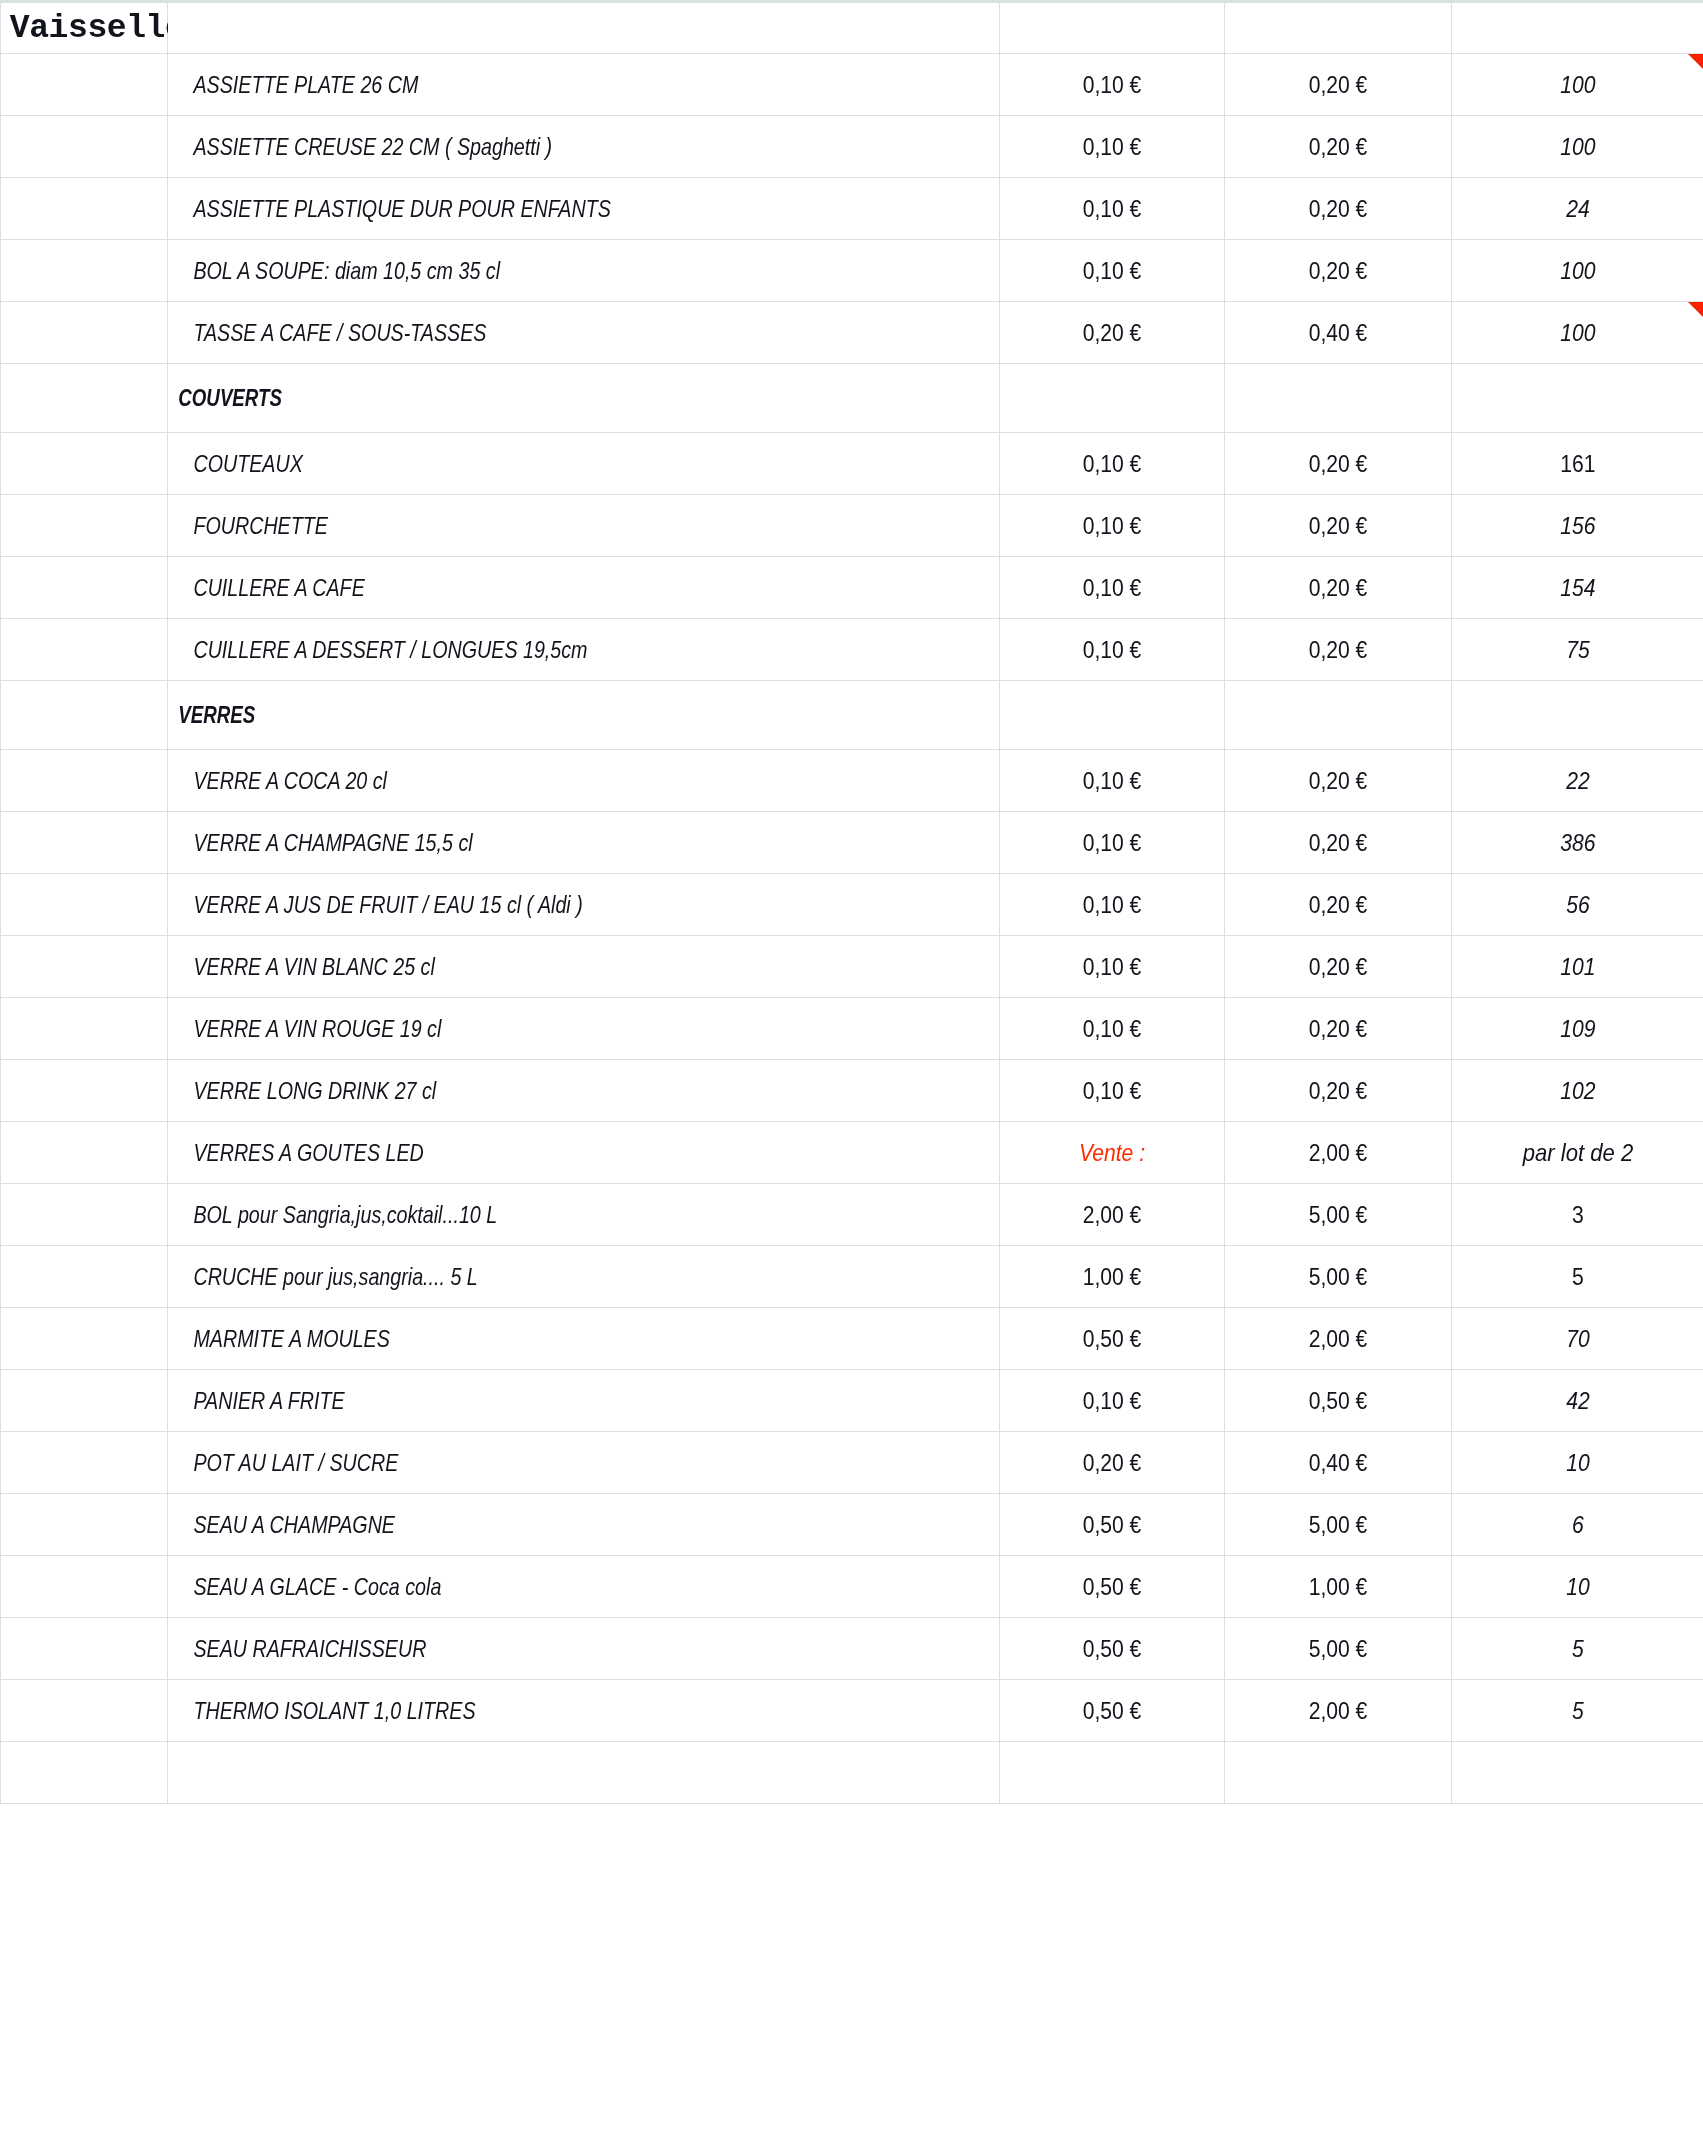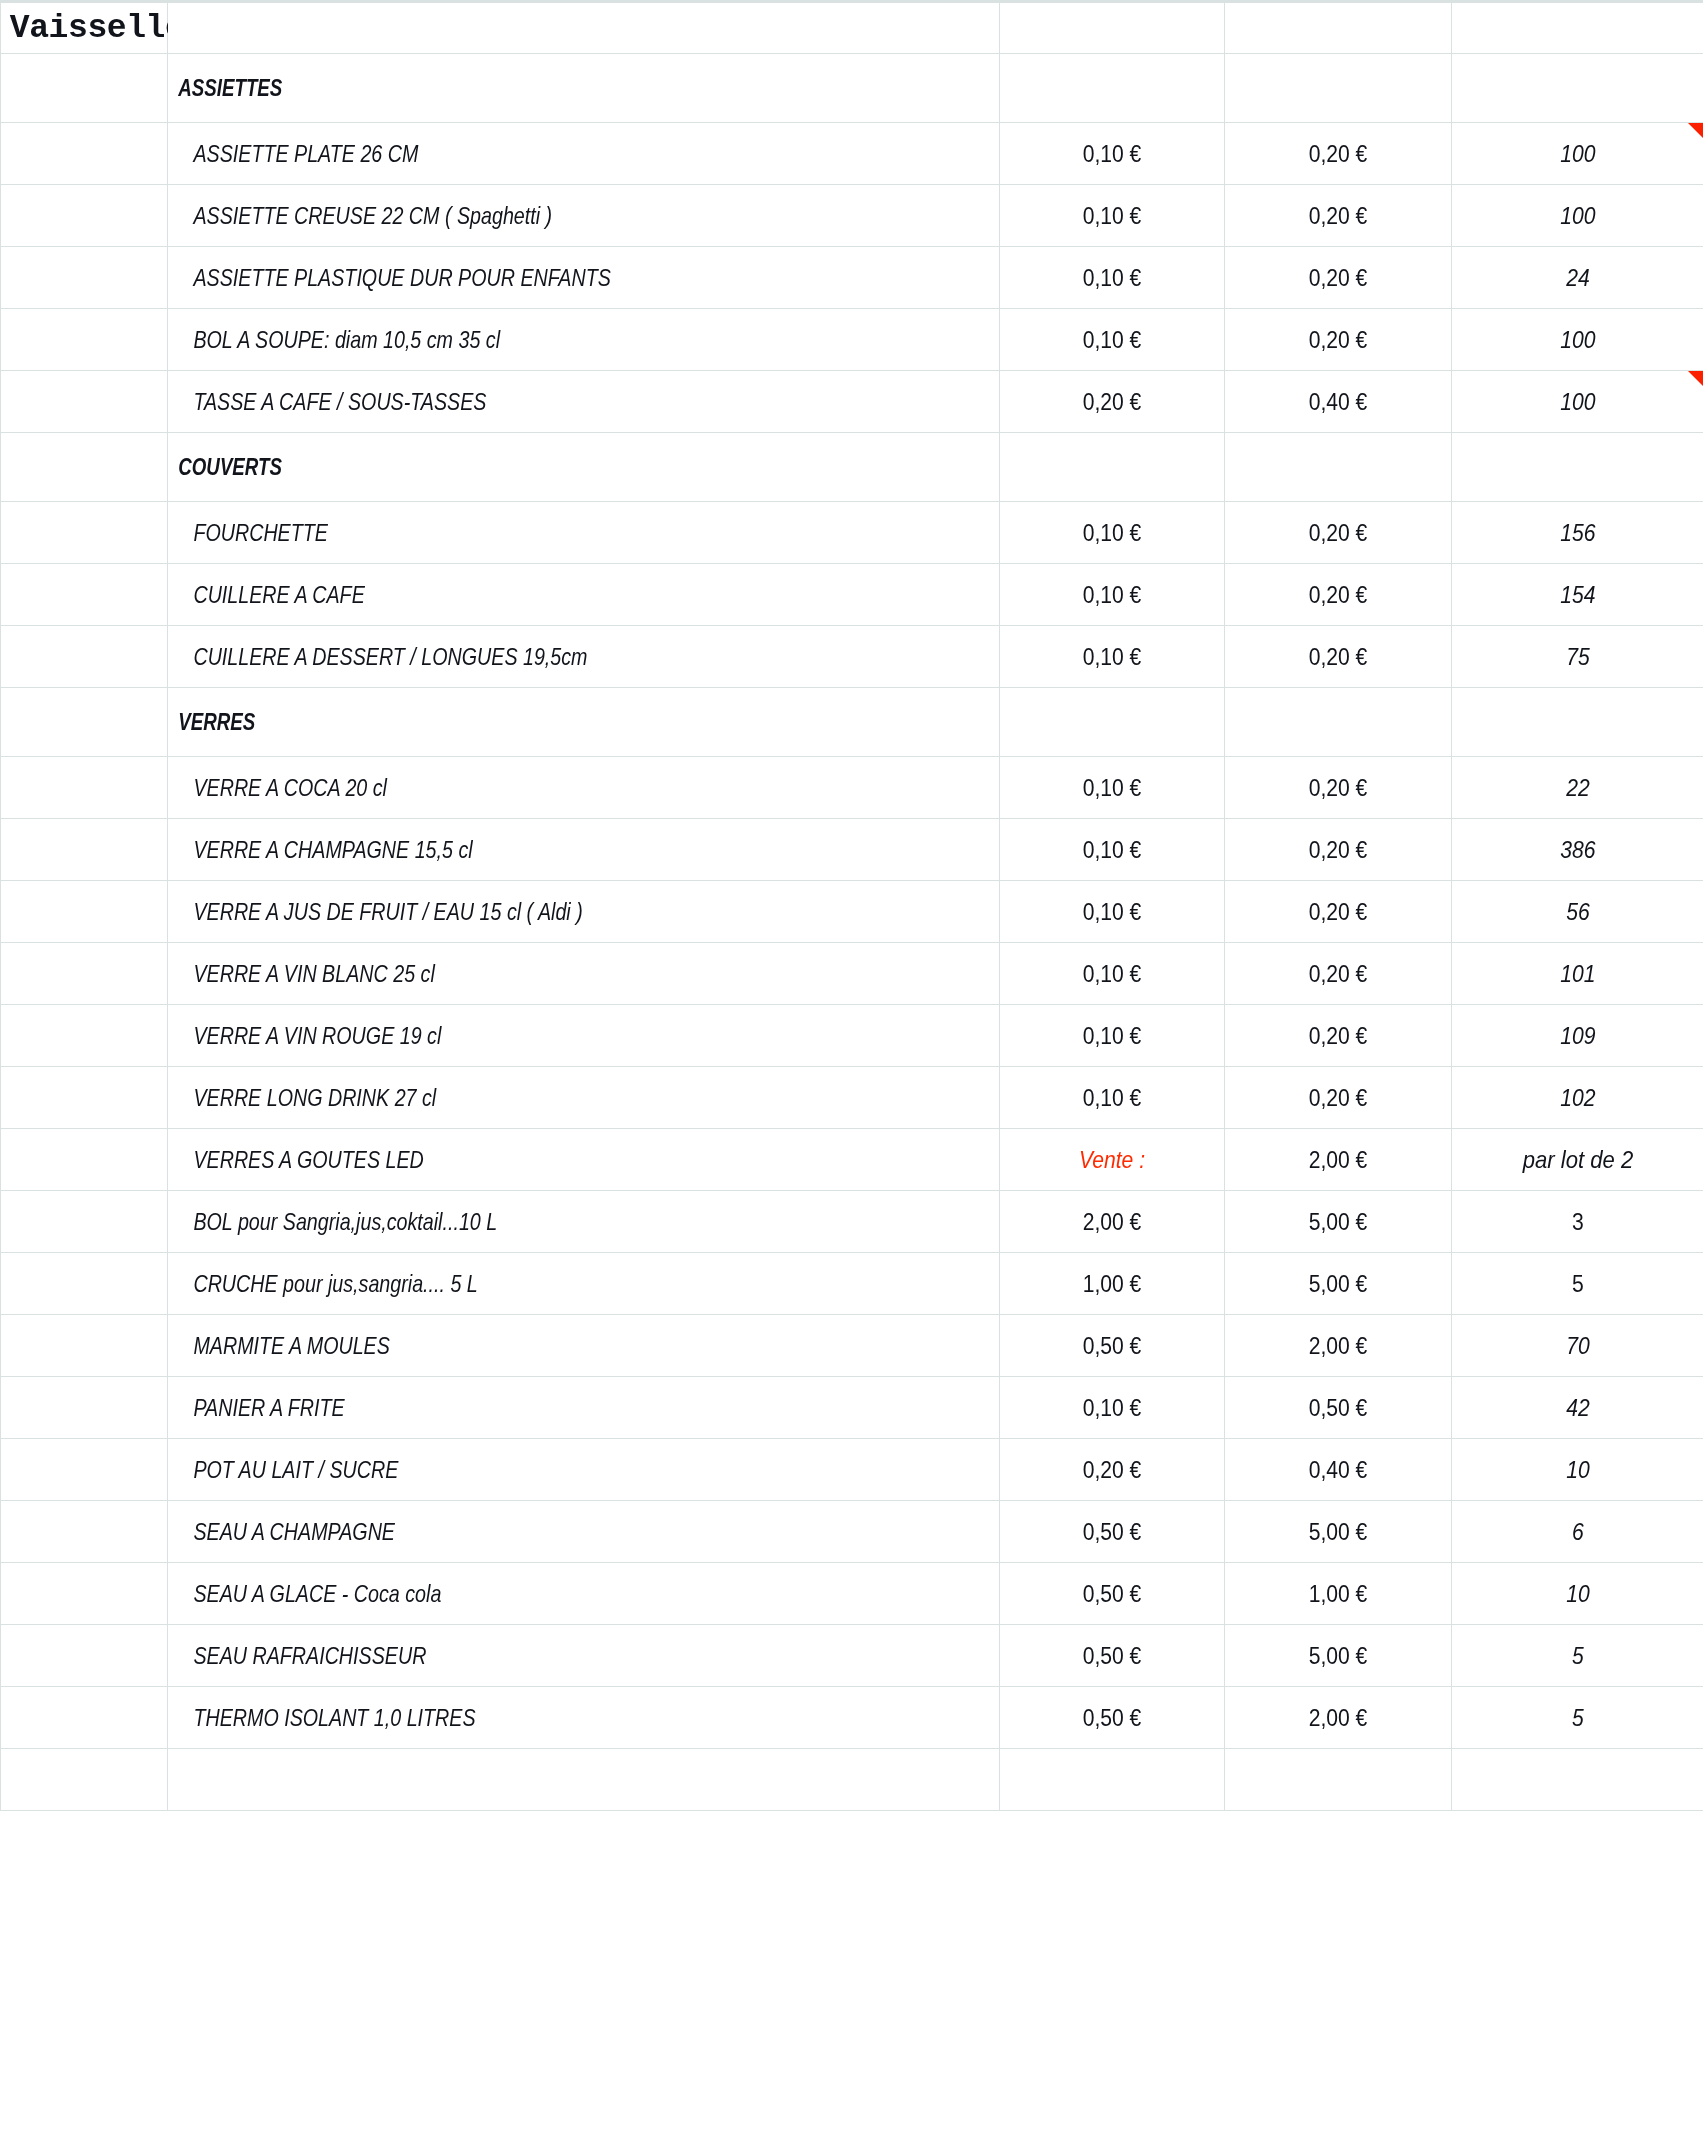--- a/index.html
+++ b/index.html
@@ -134,29 +134,20 @@
   <tbody id="sheet-body">
       <tr class="r-title">
         <td>
           <span class="title-cell" style="display: block; font-family: Liberation Mono, monospace;">Vaisselle</span>
         </td>
         <td></td>
         <td></td>
         <td></td>
         <td></td>
       </tr>
-      <tr class="r-group">
-        <td></td>
-        <td>
-          <span class="group-cell" style="display: block;">ASSIETTES</span>
-        </td>
-        <td></td>
-        <td></td>
-        <td></td>
-      </tr>
       <tr class="r-item">
         <td></td>
         <td>
           <span class="item-cell" style="display: block;">ASSIETTE PLATE  26 CM</span>
         </td>
         <td>
           <span class="num-cell" style="display: block;">0,10 €</span>
         </td>
         <td>
           <span class="num-cell" style="display: block;">0,20 €</span>
@@ -230,20 +221,35 @@
         <td>
           <span class="group-cell" style="display: block;">COUVERTS</span>
         </td>
         <td></td>
         <td></td>
         <td></td>
       </tr>
       <tr class="r-item">
         <td></td>
         <td>
+          <span class="item-cell" style="display: block;">COUTEAUX</span>
+        </td>
+        <td>
+          <span class="num-cell" style="display: block;">0,10 €</span>
+        </td>
+        <td>
+          <span class="num-cell" style="display: block;">0,20 €</span>
+        </td>
+        <td>
+          <span class="qty-cell upright" style="display: block;">161</span>
+        </td>
+      </tr>
+      <tr class="r-item">
+        <td></td>
+        <td>
           <span class="item-cell" style="display: block;">FOURCHETTE</span>
         </td>
         <td>
           <span class="num-cell" style="display: block;">0,10 €</span>
         </td>
         <td>
           <span class="num-cell" style="display: block;">0,20 €</span>
         </td>
         <td>
           <span class="qty-cell" style="display: block;">156</span>

